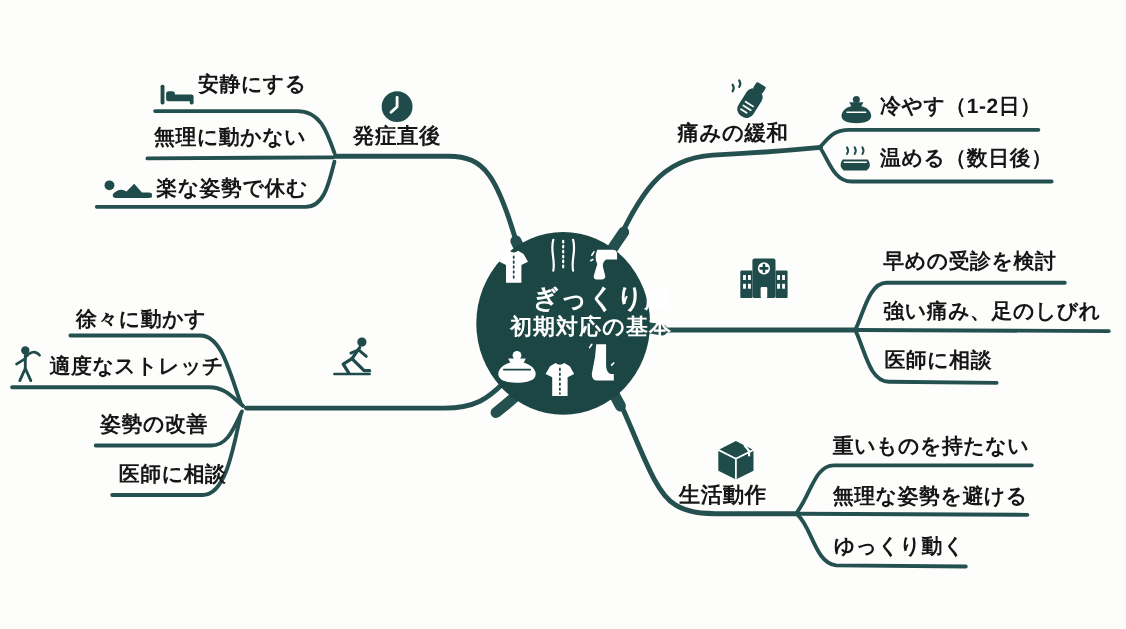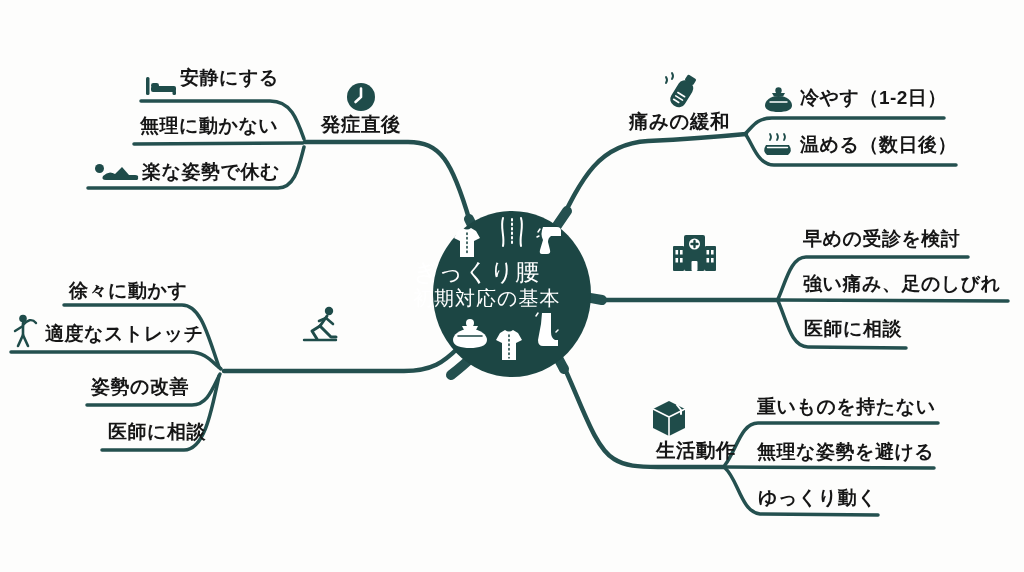--- a/index.html
+++ b/index.html
@@ -19,21 +19,21 @@
   .label{
     position:absolute;white-space:nowrap;color:var(--ink,#161616);
     font-weight:700;font-size:19px;line-height:1.05;letter-spacing:.5px;
   }
   .label.parent-label{font-size:19.5px;}
   .center-ellipse{
     position:absolute;left:433px;top:211px;width:158px;height:166px;
     background:var(--circle,#1c4644);border-radius:50%;
   }
   .center-text{
-    position:absolute;color:var(--white,#fff);font-weight:400;text-align:left;
+    position:absolute;color:var(--white,#fff);font-weight:700;text-align:right;
     left:413px;width:198px;letter-spacing:1px;line-height:1;
   }
   .center-line1{top:260px;font-size:24px;}
   .center-line2{top:288px;font-size:20px;}
   .icon{position:absolute;}
   .icf{fill:var(--icon,#1f4c4a);}
   .ics{fill:none;stroke:var(--icon,#1f4c4a);stroke-linecap:round;stroke-linejoin:round;}
   .wf{fill:var(--white,#fff);}
   .ws{fill:none;stroke:var(--white,#fff);stroke-linecap:round;stroke-linejoin:round;}
   .cs{fill:none;stroke:var(--circle,#1c4644);stroke-linecap:round;}
@@ -131,21 +131,21 @@
   <div class="label" style="left:142px;top:162px">楽な姿勢で休む</div>
 
   <svg class="icon" style="left:658px;top:70px" width="48" height="44" viewBox="0 0 48 44">
     <g transform="rotate(32 26 24)">
       <rect class="icf" x="19" y="5" width="10" height="7" rx="1.5"></rect>
       <rect class="icf" x="16" y="11" width="16" height="28" rx="7"></rect>
       <path class="ws" stroke-width="1.6" d="M20 26 H28 M20 30 H28 M20 34 H26"></path>
     </g>
     <path class="ics" stroke-width="2" d="M8 13 Q10 10 8 7 M14 9 Q16 6 14 3"></path>
   </svg>
-  <div class="label parent-label" style="left:629px;top:111px">痛みの緩和</div>
+  <div class="label parent-label" style="left:616px;top:111px">痛みの緩和</div>
 
   <svg class="icon" style="left:763px;top:87px" width="31" height="26" viewBox="0 0 31 26">
     <circle class="icf" cx="15.5" cy="3.5" r="3.2"></circle>
     <path class="icf" d="M9 6 H22 L20 9.5 H11 Z"></path>
     <path class="icf" d="M15.5 9 C7 9 2 14 2 18.5 C2 23 8 25 15.5 25 C23 25 29 23 29 18.5 C29 14 24 9 15.5 9 Z"></path>
     <path class="ws" stroke-width="1.4" d="M7 15 H24"></path>
   </svg>
   <div class="label" style="left:800px;top:88px">冷やす（1-2日）</div>
 
   <svg class="icon" style="left:762px;top:131px" width="31" height="28" viewBox="0 0 31 28">
@@ -176,21 +176,21 @@
   <div class="label" style="left:803px;top:274px">強い痛み、足のしびれ</div>
   <div class="label" style="left:804px;top:319px">医師に相談</div>
 
   <svg class="icon" style="left:650px;top:399px" width="38" height="38" viewBox="0 0 38 38">
     <polygon class="icf" points="19,2 35,10 19,18 3,10"></polygon>
     <polygon class="icf" points="3,10 19,18 19,37 3,29"></polygon>
     <polygon class="icf" points="35,10 19,18 19,37 35,29"></polygon>
     <path class="ws" stroke-width="1.6" d="M3 10 L19 18 L35 10 M19 18 V37"></path>
     <path class="ws" stroke-width="2" d="M27 6 L31 11 L31 15"></path>
   </svg>
-  <div class="label parent-label" style="left:656px;top:440px">生活動作</div>
+  <div class="label parent-label" style="left:617px;top:440px">生活動作</div>
 
   <div class="label" style="left:757px;top:442px">無理な姿勢を避ける</div>
   <div class="label" style="left:757px;top:397px">重いものを持たない</div>
   <div class="label" style="left:758px;top:488px">ゆっくり動く</div>
 
   <svg class="icon" style="left:298px;top:306px" width="42" height="38" viewBox="0 0 42 38">
     <circle class="icf" cx="31" cy="5" r="4.2"></circle>
     <path class="ics" stroke-width="3" d="M29 10 L22 20"></path>
     <path class="ics" stroke-width="2.6" d="M28 12 L35 18 M28 12 L21 15"></path>
     <path class="ics" stroke-width="3" d="M22 20 L14 25 L19 33"></path>

